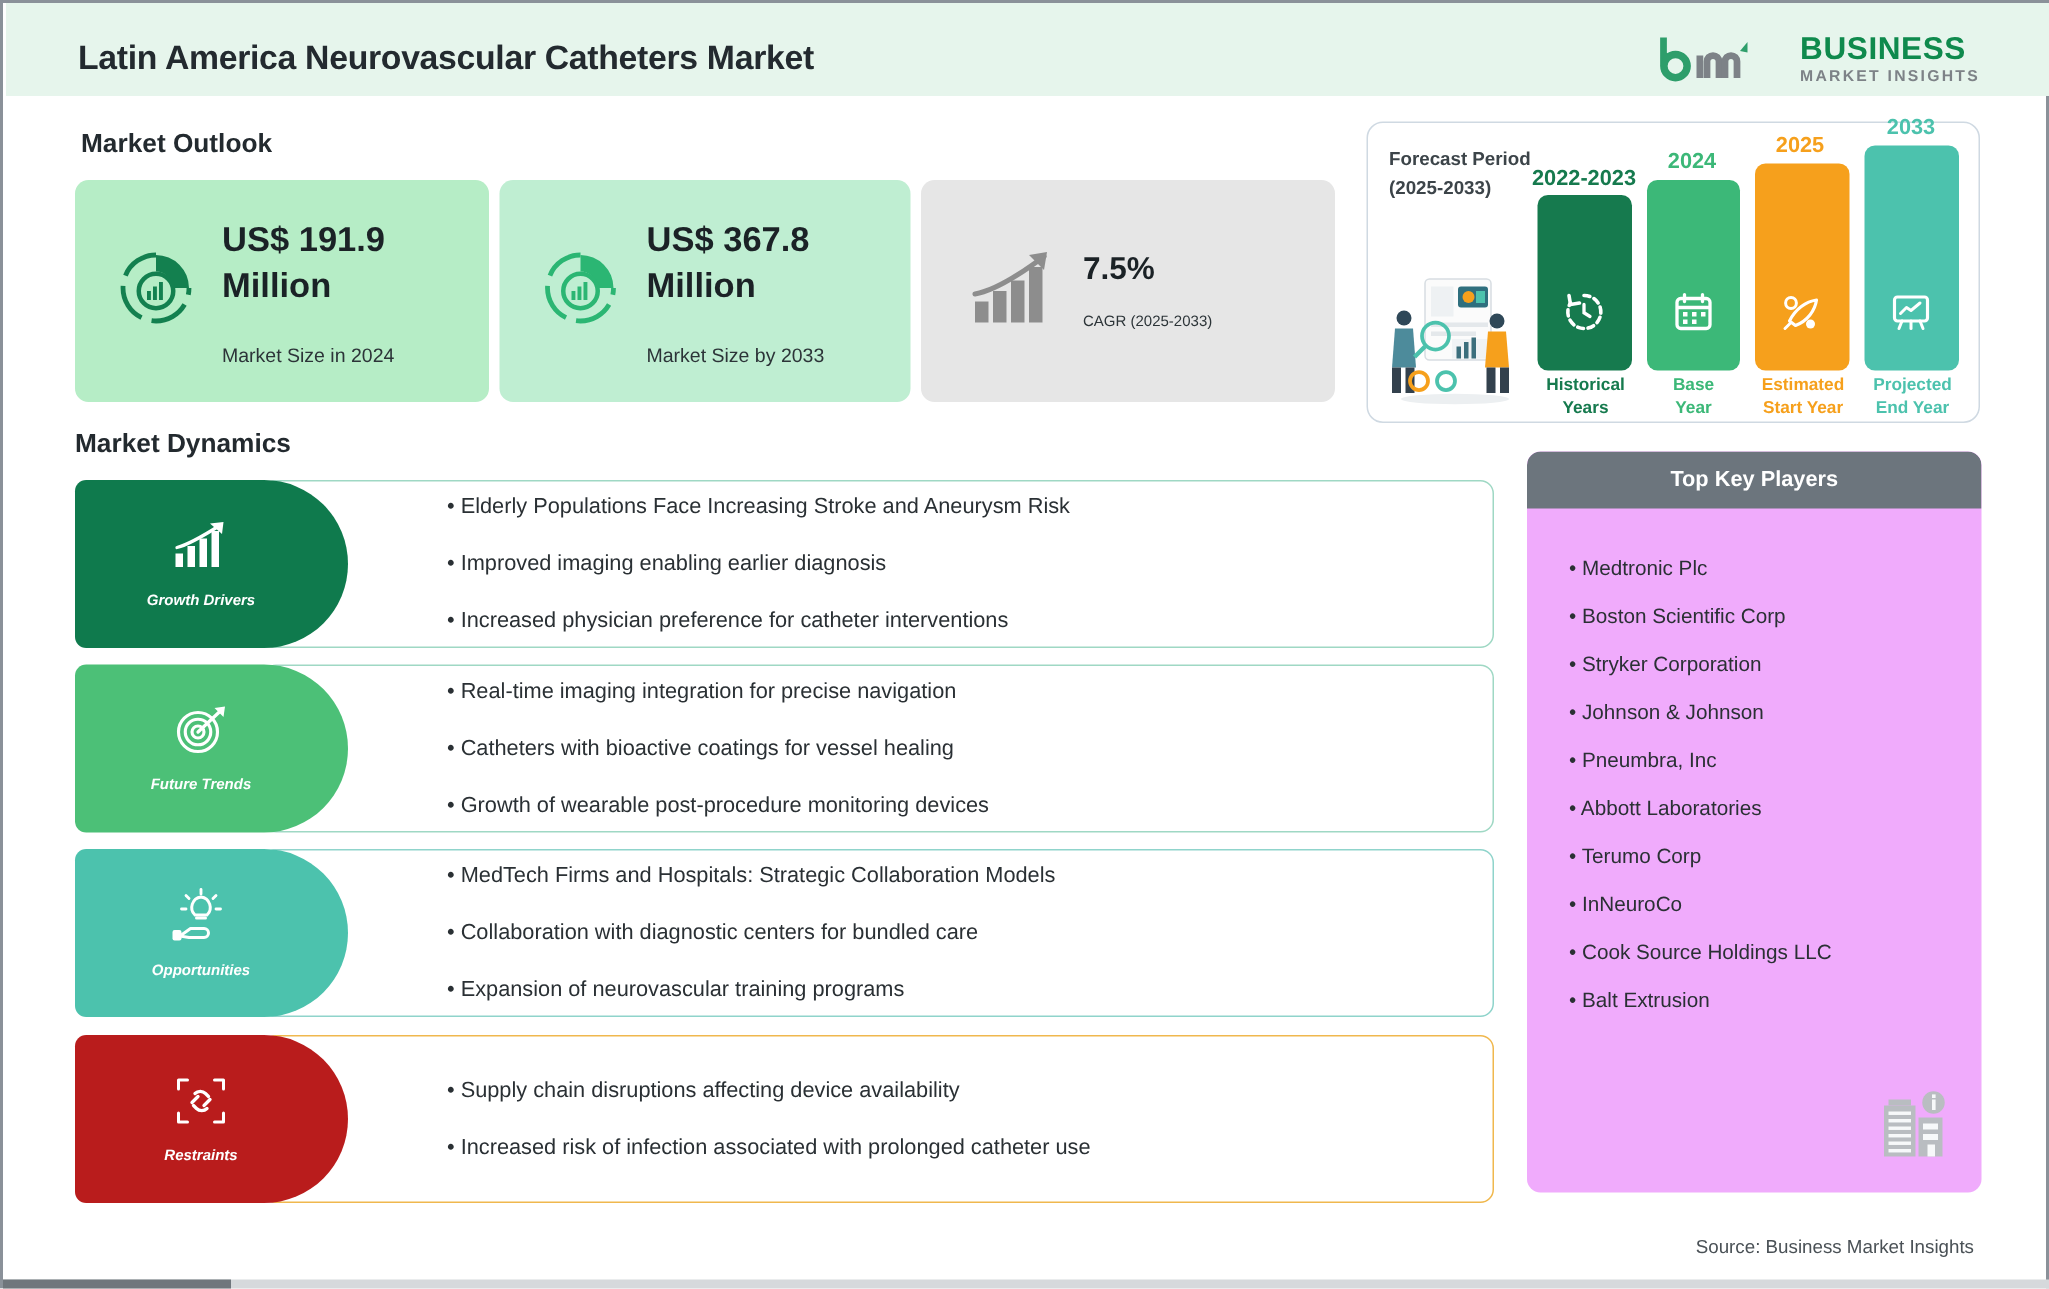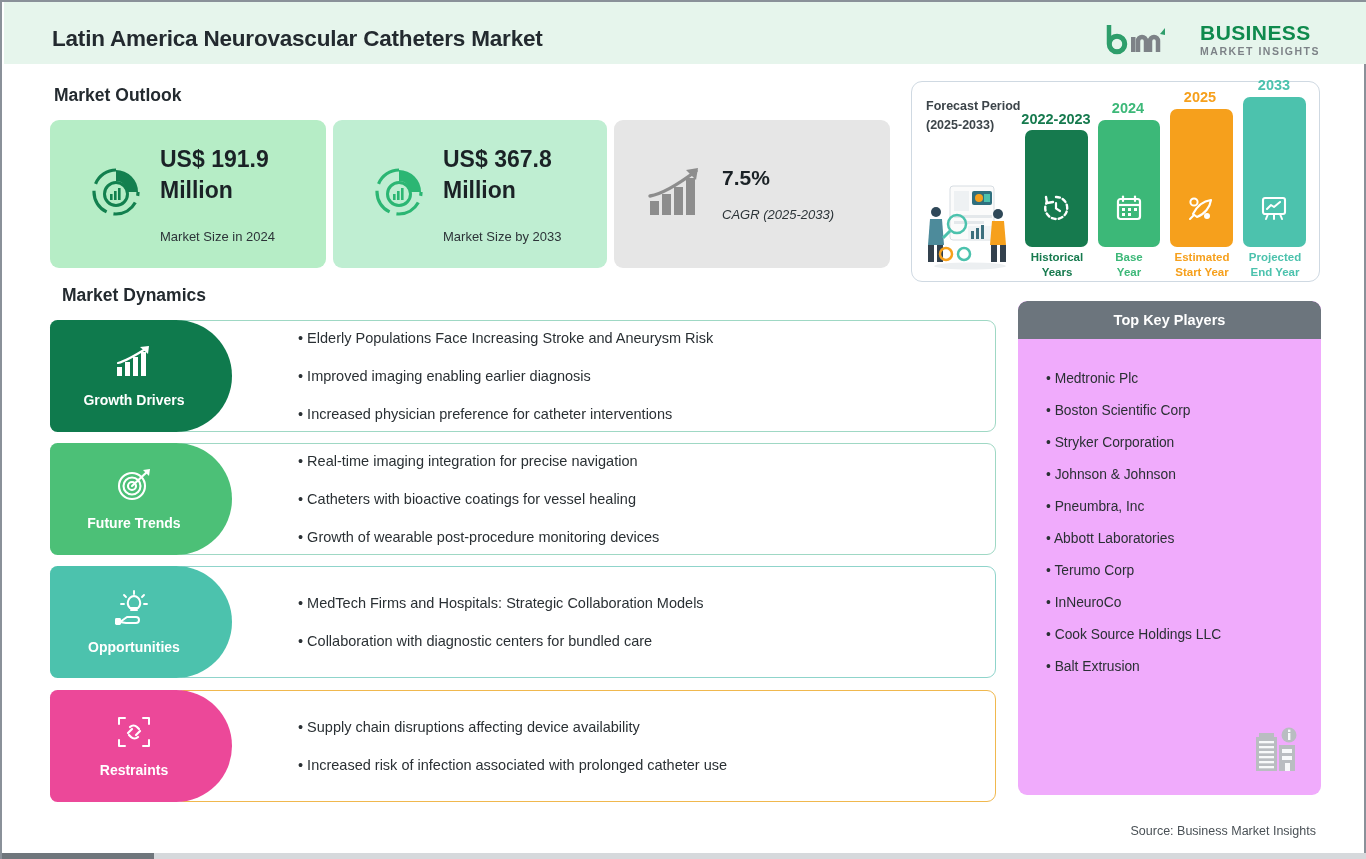--- a/index.html
+++ b/index.html
@@ -30,37 +30,37 @@
   .logo-mark { position: relative; width: 74px; height: 34px; }
   .logo-txt { display: flex; flex-direction: column; line-height: 1; }
   .logo-main { font-size: 21px; font-weight: bold; color: #0f8a4d; letter-spacing: .4px; }
   .logo-sub { font-size: 10.5px; font-weight: bold; color: #7d8287; letter-spacing: 1.5px; margin-top: 3px; }
 
   
   .section-h {
     position: absolute; font-size: 17.5px; font-weight: bold; color: #232a2f;
   }
   #h-outlook { left: 52px; top: 83px; }
-  #h-dynamics { left: 60px; top: 283px; }
+  #h-dynamics { left: 48px; top: 283px; }
 
   
   .kpi {
     position: absolute; top: 118px; height: 148px; border-radius: 9px;
-    display: flex; align-items: center; gap: 16px; padding-left: 38px;
+    display: flex; align-items: center; gap: 16px; padding-left: 26px;
   }
   #kpi-1 { left: 48px;  width: 276px; background: #b6edc6; }
   #kpi-2 { left: 331px; width: 274px; background: #bfeed2; }
   #kpi-3 { left: 612px; width: 276px; background: #e6e6e6; padding-left: 32px; gap: 14px; }
   .kpi-txt { display: flex; flex-direction: column; }
   .kpi-big {
     font-size: 23px; font-weight: bold; color: #1b2226; line-height: 1.33;
   }
   .kpi-sub { font-size: 13px; color: #2c3438; margin-top: 24px; }
   .kpi-cagr-num { font-size: 21px; font-weight: bold; color: #1b2226; }
-  .kpi-cagr-sub { font-size: 13px; color: #2c3438; margin-top: 17px; font-style: italic; }
+  .kpi-cagr-sub { font-size: 10px; color: #2c3438; margin-top: 17px; }
 
   
   #forecast {
     position: absolute; left: 909px; top: 79px; width: 409px; height: 201px;
     border: 1px solid #cfd9e2; border-radius: 11px; background: #ffffff;
   }
   #fc-title {
     position: absolute; left: 14px; top: 15px;
     font-size: 12.5px; font-weight: bold; color: #3c4449; line-height: 1.55;
   }
@@ -81,21 +81,21 @@
     position: absolute; left: 125px; width: 821px; top: 0; height: 100%;
     border: 1px solid #9fd8c4; border-radius: 9px; background: #fff;
   }
   .dyn-badge {
     position: absolute; left: 0; top: 0; width: 182px; height: 100%;
     border-radius: 12px 90px 90px 12px; z-index: 2;
     display: flex; flex-direction: column; align-items: center; justify-content: center;
     padding-right: 14px;
   }
   .dyn-badge-label {
-    font-size: 14px; font-weight: bold; color: #ffffff; margin-top: 9px;
+    font-size: 10px; font-weight: bold; color: #ffffff; margin-top: 9px; font-style: italic;
   }
   .dyn-list {
     position: absolute; left: 248px; top: 0; height: 100%; z-index: 3;
     display: flex; flex-direction: column; justify-content: center; gap: 22px;
   }
   .dyn-list li { list-style: none; font-size: 14.5px; color: #2a3034; }
   .dyn-list li::before { content: "• "; }
 
   
   #players {
@@ -369,26 +369,27 @@
           </g>
           <path d="M6 32 L13 27 L22 27 A3 3 0 0 1 22 33 L12 33 Z" fill="none" stroke="#fff" stroke-width="2" stroke-linejoin="round"></path>
           <rect x="1" y="28" width="6" height="7" rx="1.4" fill="#fff"></rect>
         </svg>
       </span>
       <span class="dyn-badge-label">Opportunities</span>
     </div>
     <ul class="dyn-list">
       <li>MedTech Firms and Hospitals: Strategic Collaboration Models</li>
       <li>Collaboration with diagnostic centers for bundled care</li>
+      <li>Expansion of neurovascular training programs</li>
     </ul>
   </div>
 
   <div class="dyn" style="top:688px; height:112px;">
     <div class="dyn-box" style="border-color:#f0b84e;"></div>
-    <div class="dyn-badge" style="background:#ec4899;">
+    <div class="dyn-badge" style="background:#b91c1c;">
       <span>
         <svg width="36" height="34" viewBox="0 0 36 34">
           <g fill="none" stroke="#fff" stroke-width="2" stroke-linecap="round">
             <path d="M3 3 L3 9 M3 3 L9 3"></path>
             <path d="M33 3 L33 9 M33 3 L27 3"></path>
             <path d="M3 31 L3 25 M3 31 L9 31"></path>
             <path d="M33 31 L33 25 M33 31 L27 31"></path>
           </g>
           <path d="M14 12 A5 5 0 0 1 21 12 L23 14" fill="none" stroke="#fff" stroke-width="2.2" stroke-linecap="round"></path>
           <path d="M22 22 A5 5 0 0 1 15 22 L13 20" fill="none" stroke="#fff" stroke-width="2.2" stroke-linecap="round"></path>

